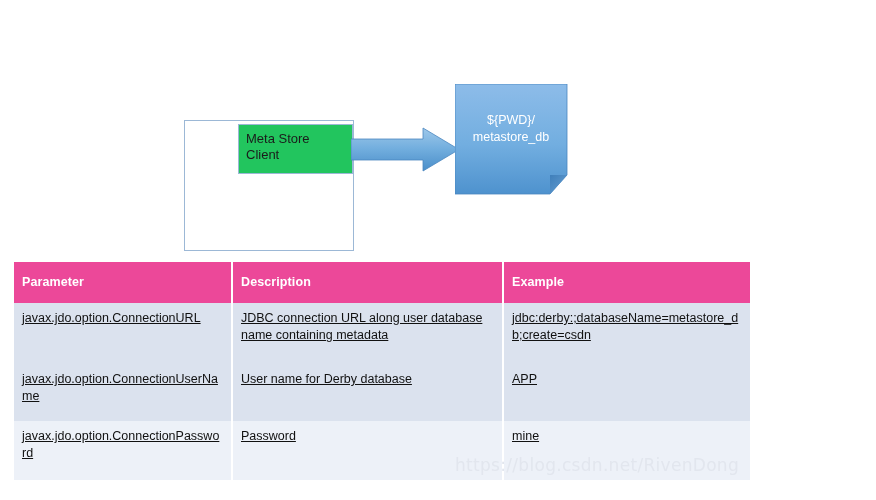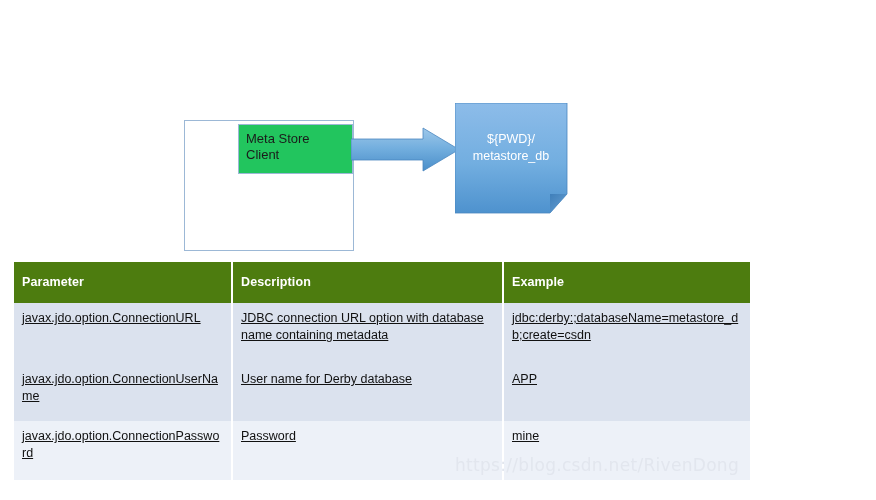--- a/index.html
+++ b/index.html
@@ -68,21 +68,21 @@
     position: absolute;
     left: 351px;
     top: 126px;
     width: 110px;
     height: 47px;
   }
 
   .doc-wrap {
     position: absolute;
     left: 455px;
-    top: 103px;
+    top: 84px;
     width: 120px;
     height: 116px;
   }
   .doc-label {
     position: absolute;
     left: 0;
     top: 28px;
     width: 112px;
     text-align: center;
     font-size: 12.5px;
@@ -101,21 +101,21 @@
     border-collapse: collapse;
     table-layout: fixed;
     font-size: 12.5px;
     color: #111111;
   }
   #param-table col.c1 { width: 218px; }
   #param-table col.c2 { width: 271px; }
   #param-table col.c3 { width: 247px; }
 
   #param-table thead th {
-    background: #4d7c0f;
+    background: #ec4899;
     color: #ffffff;
     font-weight: bold;
     font-size: 12.5px;
     text-align: left;
     padding: 7px 8px 8px 8px;
     border-right: 2px solid #ffffff;
     height: 26px;
     vertical-align: middle;
     letter-spacing: .1px;
   }
@@ -211,21 +211,21 @@
   <thead>
     <tr>
       <th>Parameter</th>
       <th>Description</th>
       <th>Example</th>
     </tr>
   </thead>
   <tbody>
     <tr class="alt-a row-h1">
       <td>javax.jdo.option.ConnectionURL</td>
-      <td>JDBC connection URL option with database name containing metadata</td>
+      <td>JDBC connection URL along user database name containing metadata</td>
       <td>jdbc:derby:;databaseName=metastore_db;create=csdn</td>
     </tr>
     <tr class="alt-a row-h3">
       <td>javax.jdo.option.ConnectionUserName</td>
       <td>User name for Derby database</td>
       <td>APP</td>
     </tr>
     <tr class="alt-b row-h4">
       <td>javax.jdo.option.ConnectionPassword</td>
       <td>Password</td>

